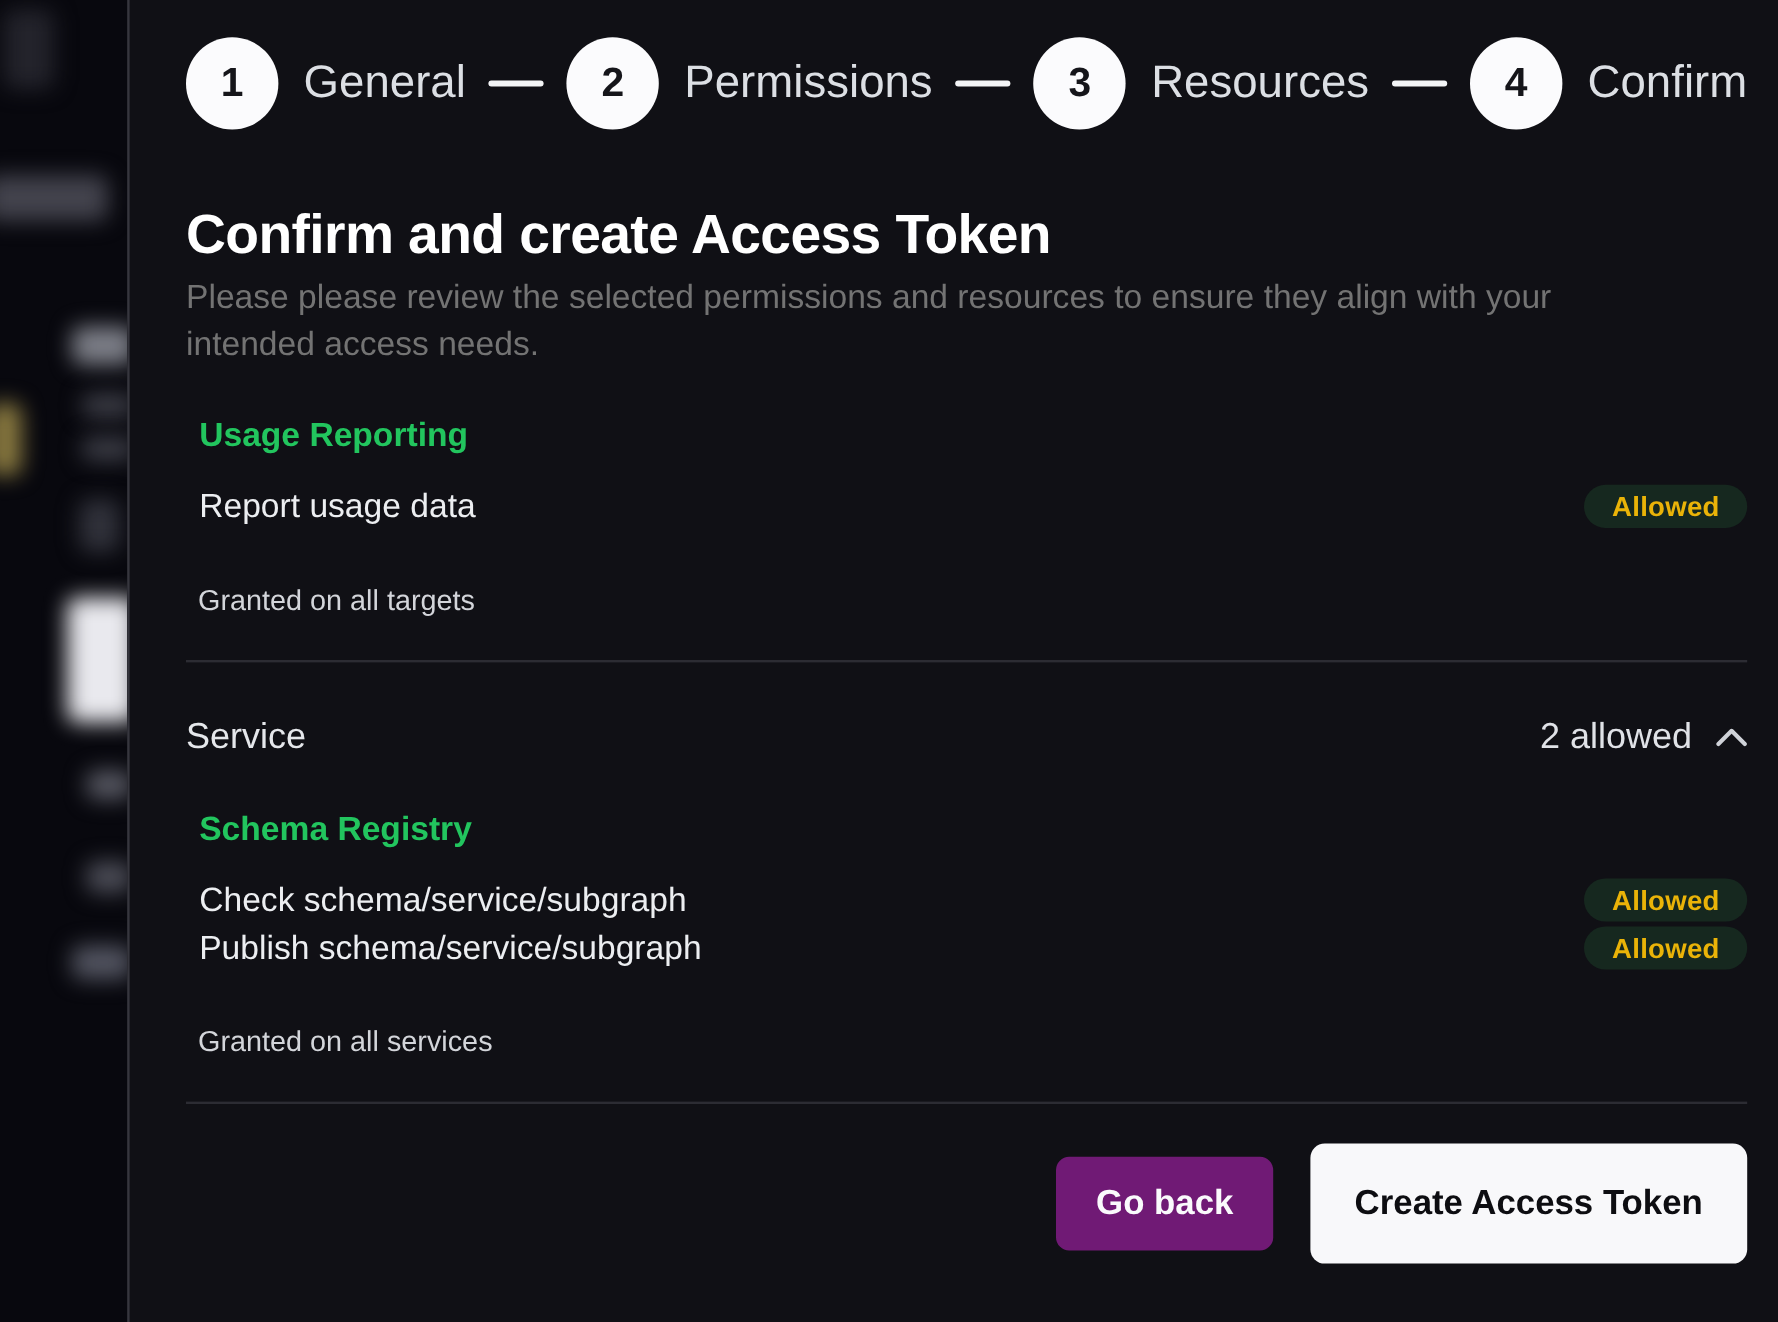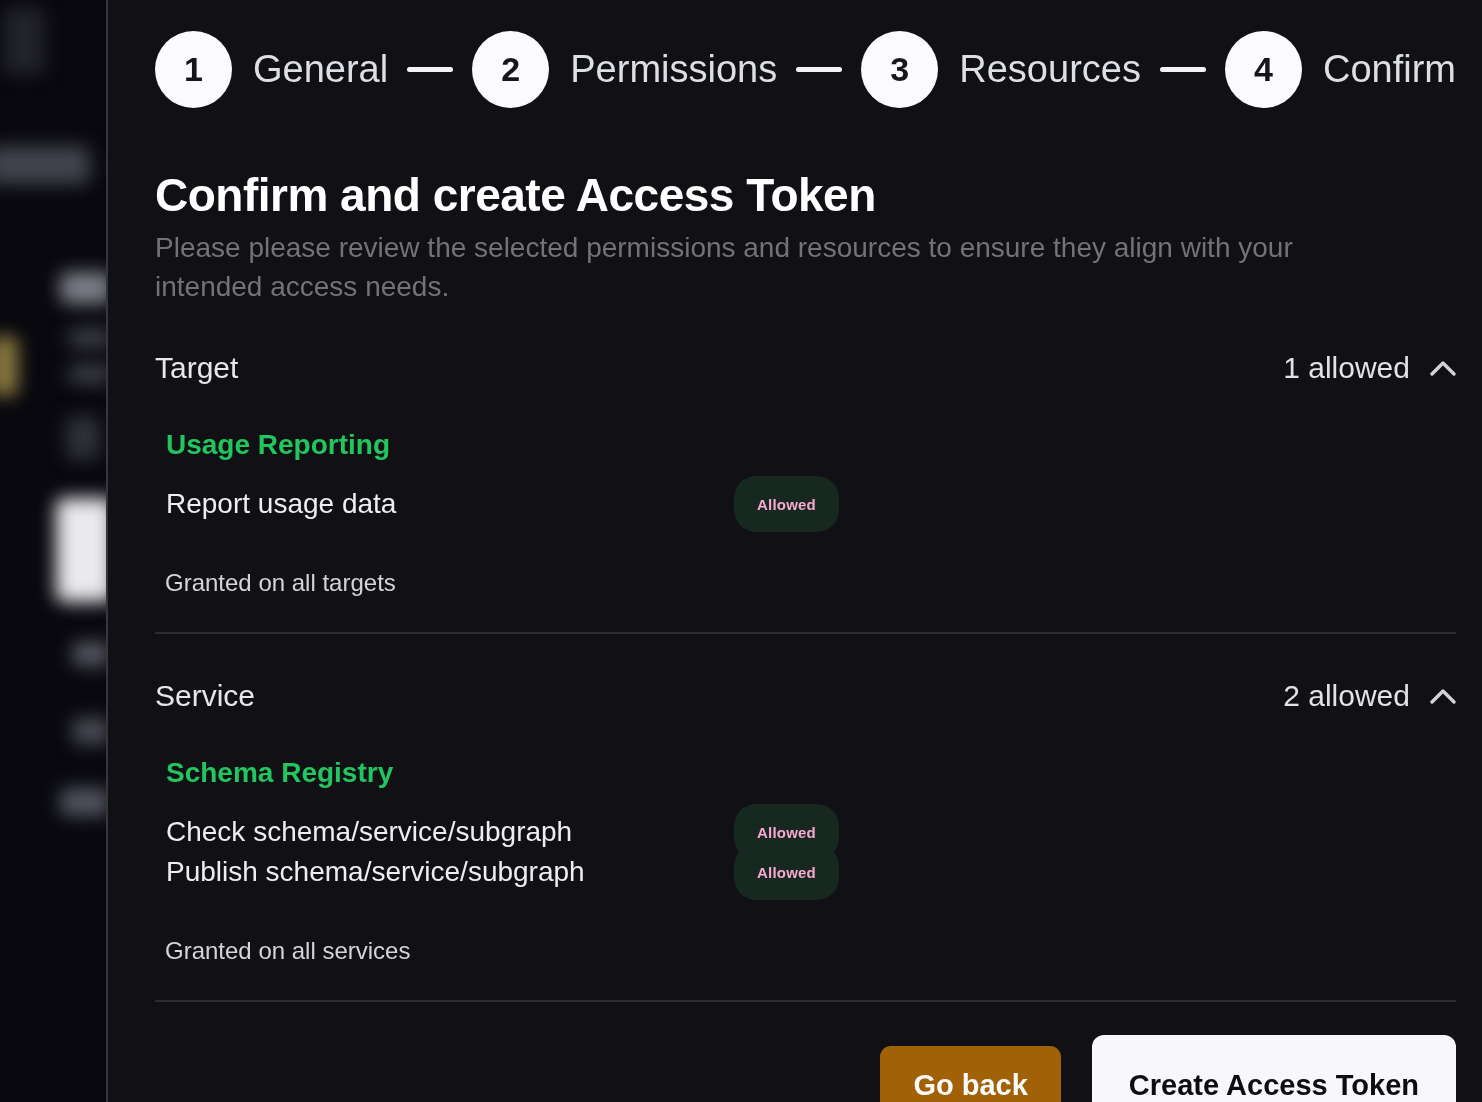--- a/index.html
+++ b/index.html
@@ -69,48 +69,48 @@
   .section-name { font-size: 30px; color: #e5e7eb; }
   .allowed-wrap { display: flex; align-items: center; gap: 20px; }
   .allowed-count { font-size: 30px; color: #e0e2e7; }
   .chevron { display: inline-flex; }
 
   .group-title {
     margin-top: 40px; margin-left: 11px;
     font-size: 28px; line-height: 34px; font-weight: bold; color: #22c55e;
   }
   .perm-row {
-    display: flex; align-items: center; margin-left: 11px; height: 40px;
+    display: flex; align-items: center; margin-left: 11px; height: 40px; justify-content: space-between;
   }
   .perm-row.first { margin-top: 22px; }
   .perm-row.next  { margin-top: 0; }
   .perm-label { width: 568px; font-size: 28px; color: #eceef1; }
   .badge {
     display: inline-flex; align-items: center; justify-content: center;
-    height: 56px; padding: 0 23px; border-radius: 22px;
-    background: #16281f; color: #f9a8d4;
-    font-size: 15px; font-weight: bold; letter-spacing: 0.2px;
+    height: 36px; padding: 0 23px; border-radius: 22px;
+    background: #16281f; color: #eab308;
+    font-size: 23px; font-weight: bold; letter-spacing: 0.2px;
   }
   .granted {
     margin-top: 42px; margin-left: 10px;
     font-size: 24px; line-height: 34px; color: #d3d5da;
   }
   .divider { margin-top: 32px; border: none; border-top: 2px solid #2c2c33; height: 0; }
 
   
   .footer {
     margin-top: 33px; display: flex; justify-content: flex-end; align-items: center; gap: 31px;
   }
   .btn {
     border: none; border-radius: 11px; font-family: inherit;
     font-weight: bold; cursor: pointer; white-space: nowrap;
   }
   .btn-secondary {
     height: 78px; padding: 0 33px; font-size: 29px;
-    background: #a16207; color: #fafafc;
+    background: #701a75; color: #fafafc;
   }
   .btn-primary {
     height: 100px; padding: 0 37px; font-size: 29px;
     background: #f8f8fa; color: #0d0d11; border-radius: 12px;
   }
 </style>
 </head>
 <body>
 
 <div class="screen">
@@ -150,31 +150,20 @@
       <div class="step">
         <div class="step-circle">4</div>
         <div class="step-label">Confirm</div>
       </div>
     </div>
 
     <h1 class="title">Confirm and create Access Token</h1>
     <p class="subtitle">Please please review the selected permissions and resources to ensure they align with your intended access needs.</p>
 
     <section>
-      <div class="section-header">
-        <span class="section-name">Target</span>
-        <span class="allowed-wrap">
-          <span class="allowed-count">1 allowed</span>
-          <span class="chevron">
-            <svg width="26" height="17" viewBox="0 0 26 17">
-                <polyline points="2,14 13,3 24,14" fill="none" stroke="#cfd2d8" stroke-width="3.4" stroke-linecap="round" stroke-linejoin="round"></polyline>
-              </svg>
-          </span>
-        </span>
-      </div>
       <div class="group-title">Usage Reporting</div>
       <div class="perm-row first">
         <span class="perm-label">Report usage data</span>
         <span class="badge">Allowed</span>
       </div>
       <div class="granted">Granted on all targets</div>
     </section>
 
     <hr class="divider">
 

